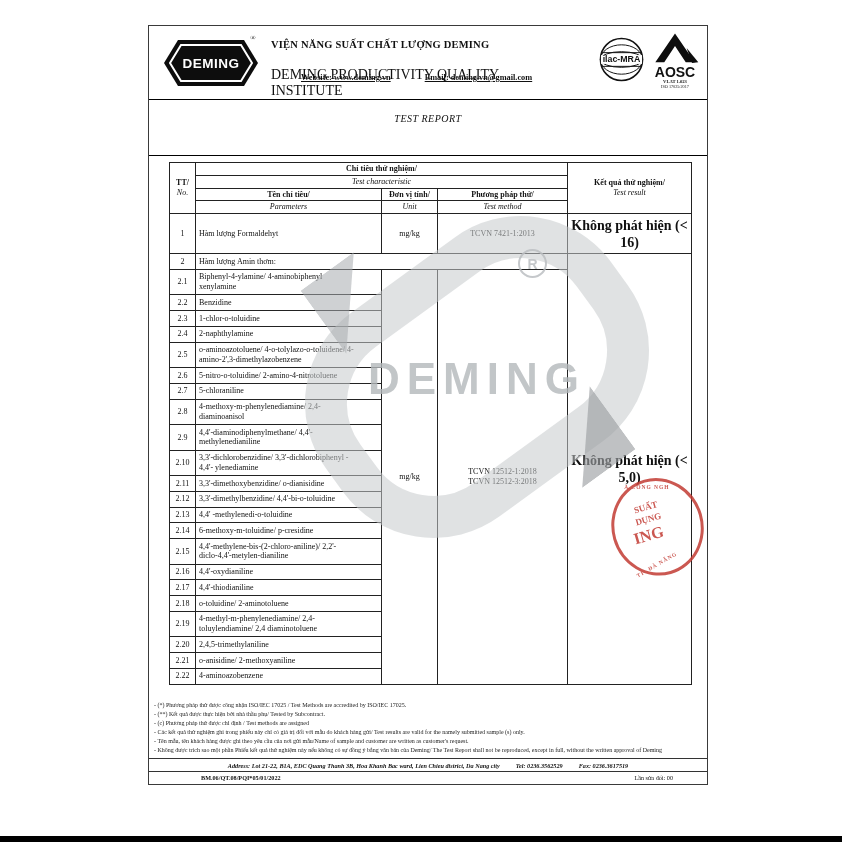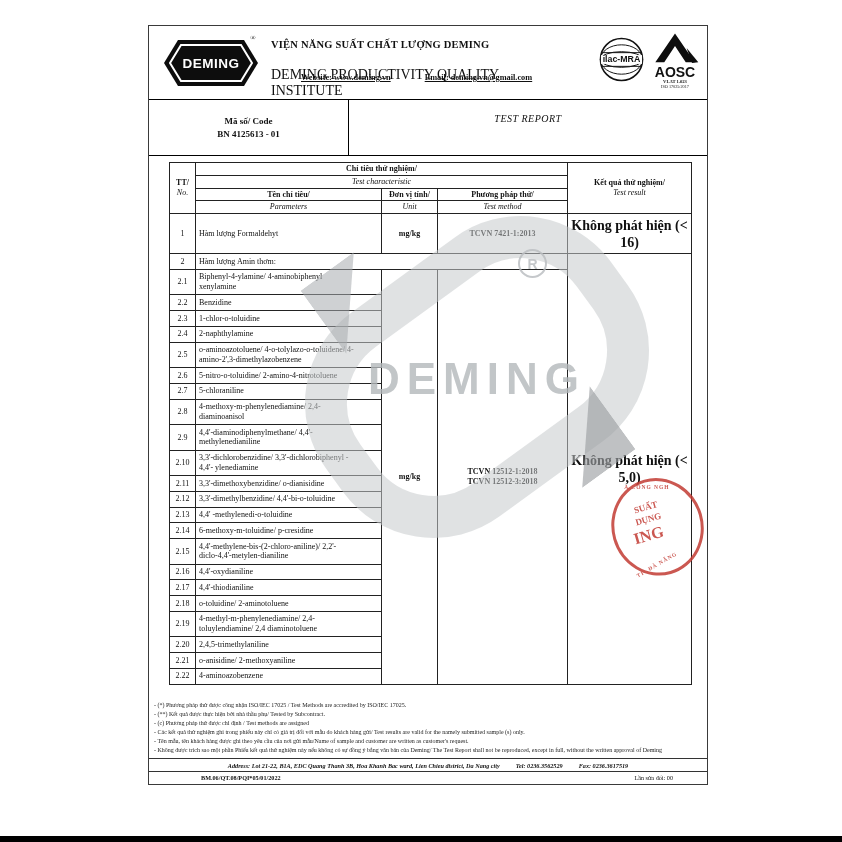--- a/index.html
+++ b/index.html
@@ -31,21 +31,21 @@
   .meta-right .kv{display:flex;justify-content:space-between;margin-bottom:4px;}
   .meta-right .kv .v{font-weight:bold;font-weight:normal;}
   
   .table-wrap{margin:6px 18px 0 20px;position:relative;}
   table{width:100%;border-collapse:collapse;font-size:8px;border:1.5px solid #000;table-layout:fixed;}
   th,td{border:1px solid #222;padding:2.5px 3px;vertical-align:middle;line-height:1.22;}
   thead th{padding:1px 2px;text-align:center;font-weight:bold;}
   .en{font-style:italic;font-weight:normal;}
   .c-no{text-align:center;}
   .c-name{text-align:left;white-space:pre-line;}
-  .c-center{text-align:center;white-space:pre-line;font-weight:bold;}
+  .c-center{text-align:center;white-space:pre-line;}
   .c-result{text-align:center;font-weight:bold;font-size:14px;}
   
   .watermark{position:absolute;left:0;top:0;width:560px;height:760px;pointer-events:none;overflow:hidden;}
   .wm-ring{position:absolute;left:152px;top:225px;width:352px;height:252px;box-sizing:border-box;
            border:42px solid #c7cacc;border-radius:112px;transform:rotate(-36deg);opacity:.55;}
   .wm-dark{position:absolute;left:404px;top:372px;width:66px;height:78px;background:#9da0a3;
            clip-path:polygon(100% 0,100% 100%,0 100%);transform:rotate(-36deg);opacity:.65;}
   .wm-dark2{position:absolute;left:168px;top:238px;width:66px;height:78px;background:#a8abae;
            clip-path:polygon(0 0,100% 0,0 100%);transform:rotate(-36deg);opacity:.55;}
   .wm-text{position:absolute;left:178px;top:328px;width:300px;text-align:center;
@@ -110,24 +110,20 @@
           <path d="M43 20 L56 36 L49 37 Z" fill="#0d0d0d"></path>
         </svg>
         <div class="aosc-name">AOSC</div>
         <div class="aosc-sub1">VLAT 1.023</div>
         <div class="aosc-sub2">ISO 17025:2017</div>
       </div>
     </div>
   </div>
 
   <div class="meta">
-    <div class="meta-left">
-      <div>Mã số/ Code</div>
-      <div>BN 4125613 - 01</div>
-    </div>
     <div class="meta-center">
       <div class="title-en">TEST REPORT</div>
     </div>
   </div>
 
   <div class="table-wrap">
     <table>
       <colgroup>
         <col style="width:26px">
           <col style="width:186px">

